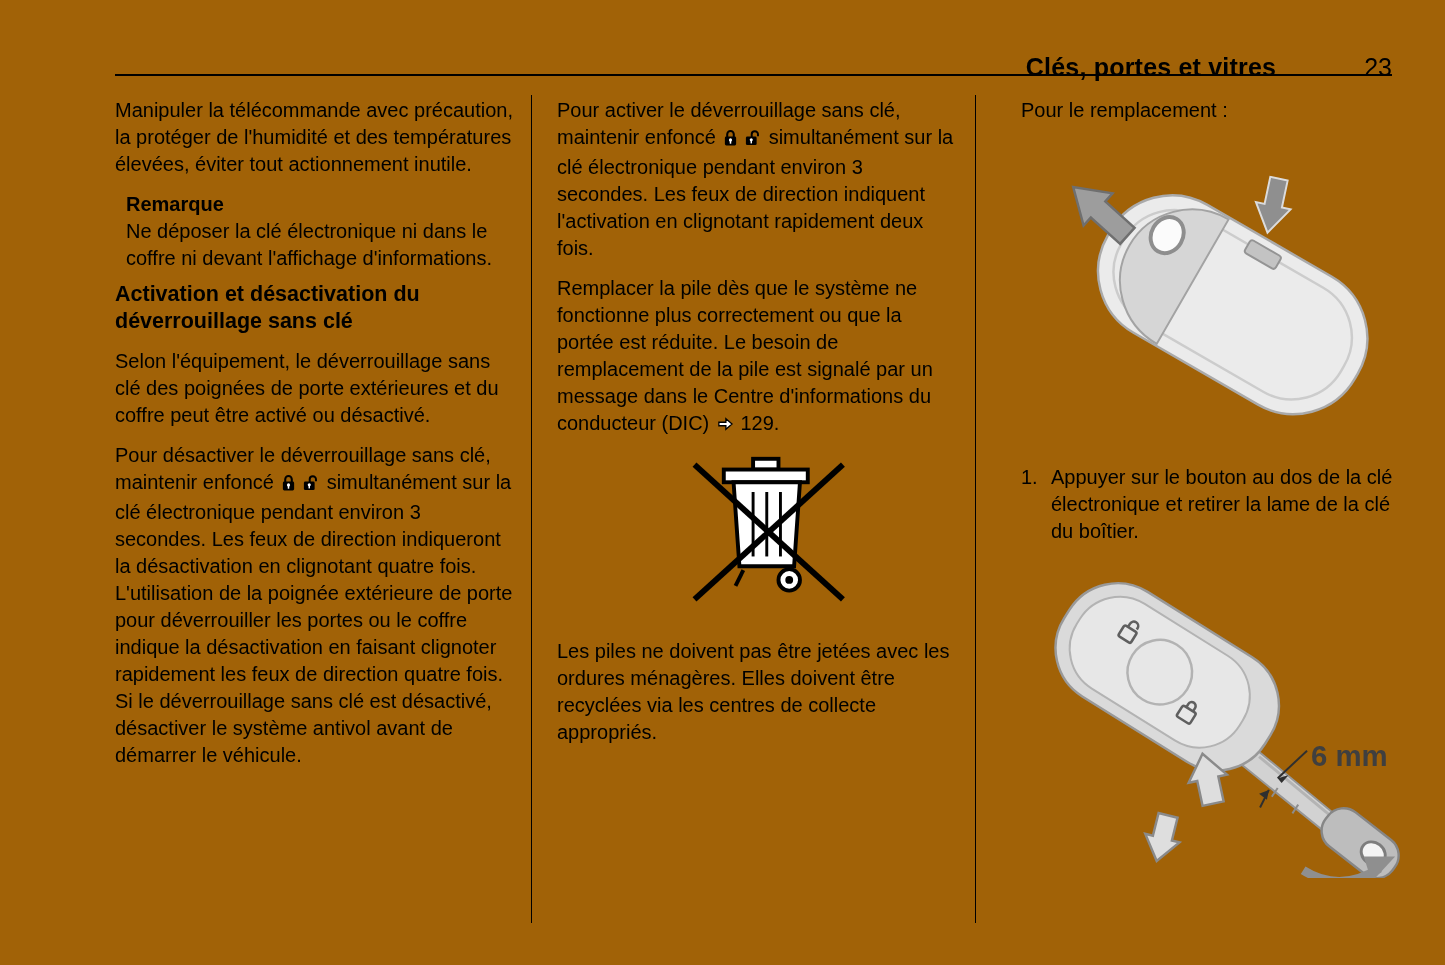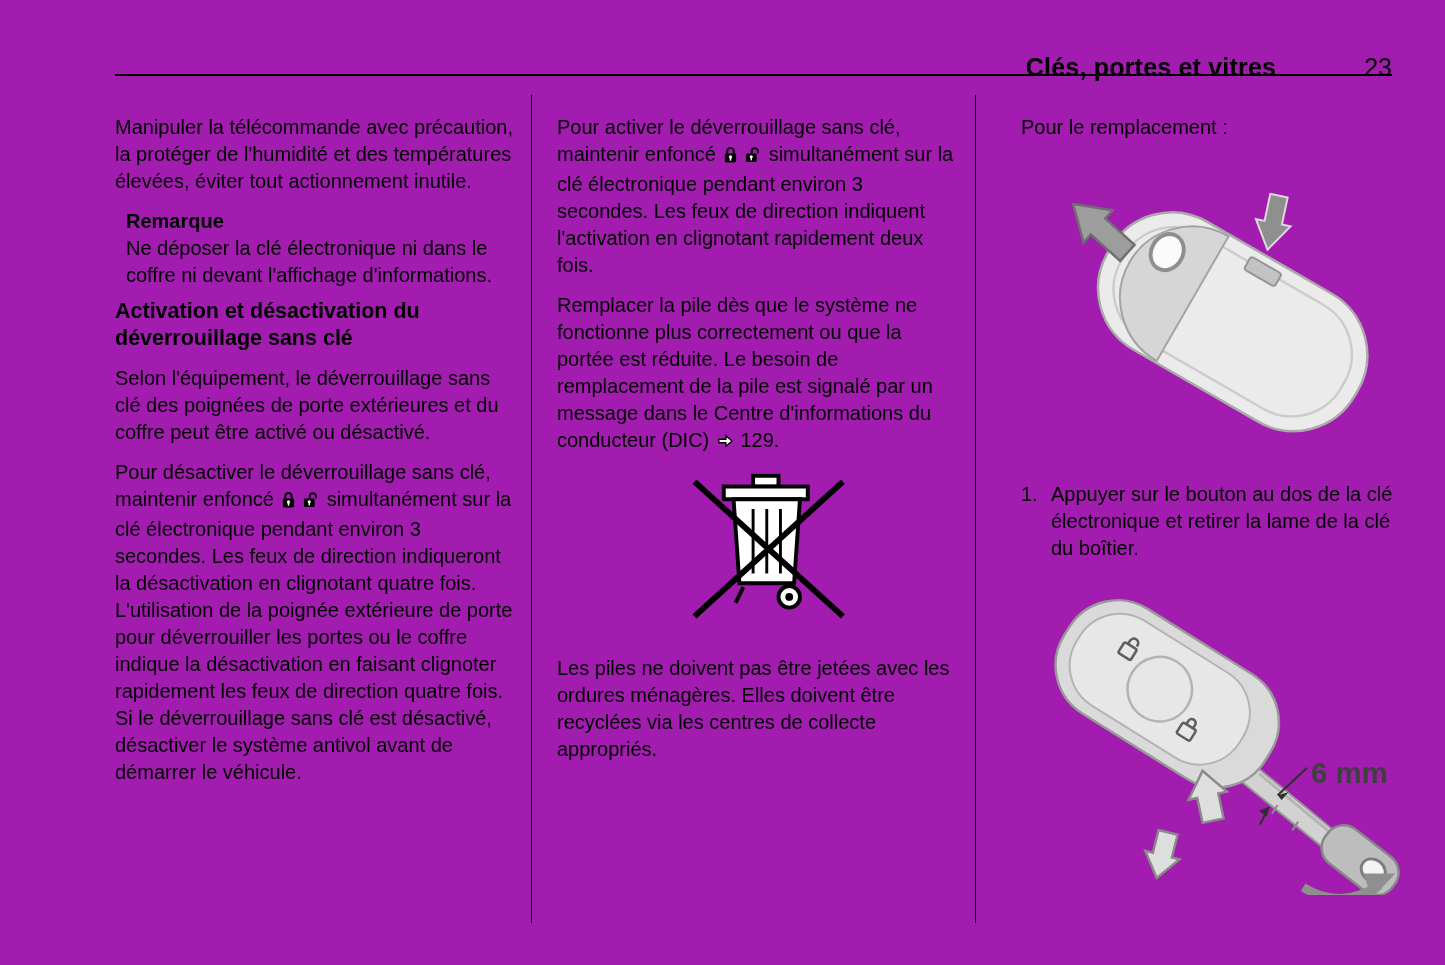--- a/index.html
+++ b/index.html
@@ -4,35 +4,35 @@
 <style>
   * { margin:0; padding:0; box-sizing:border-box; }
   html,body { background:#ffffff; }
   body {
     width:1445px; height:965px;
     font-family:"Liberation Sans", sans-serif;
     color:#000;
     position:relative;
     overflow:hidden;
   }
-  .page { position:relative; width:1445px; height:965px; background:#a21caf; }
+  .page { position:relative; width:1445px; height:965px; background:#a16207; }
 
   
   .header {
     position:absolute; top:34px; left:115px; width:1277px;
     display:flex; justify-content:flex-end; align-items:baseline;
   }
   .chapter-title { font-size:25px; font-weight:bold; letter-spacing:0.2px; }
   .page-number { font-size:25px; margin-left:88px;margin-top:19px; }
   .header-rule {
     position:absolute; top:74px; left:115px; width:1277px; height:1.5px; background:#000;
   }
 
   
-  .col { position:absolute; top:114px; font-size:20px; line-height:27px; hyphens:auto; }
+  .col { position:absolute; top:97px; font-size:20px; line-height:27px; hyphens:auto; }
   .col-1 { left:115px; width:400px; }
   .col-2 { left:557px; width:400px; }
   .col-3 { left:1000px; width:392px;margin-left:21px; }
   .v-divider { position:absolute; top:95px; width:1px; height:828px; background:#000; }
   .v-divider.d1 { left:531px; }
   .v-divider.d2 { left:975px; }
 
   p { margin:0 0 13px 0; }
   .note-block { margin:2px 0 5px 11px; }
   .note-title { font-weight:bold; }

